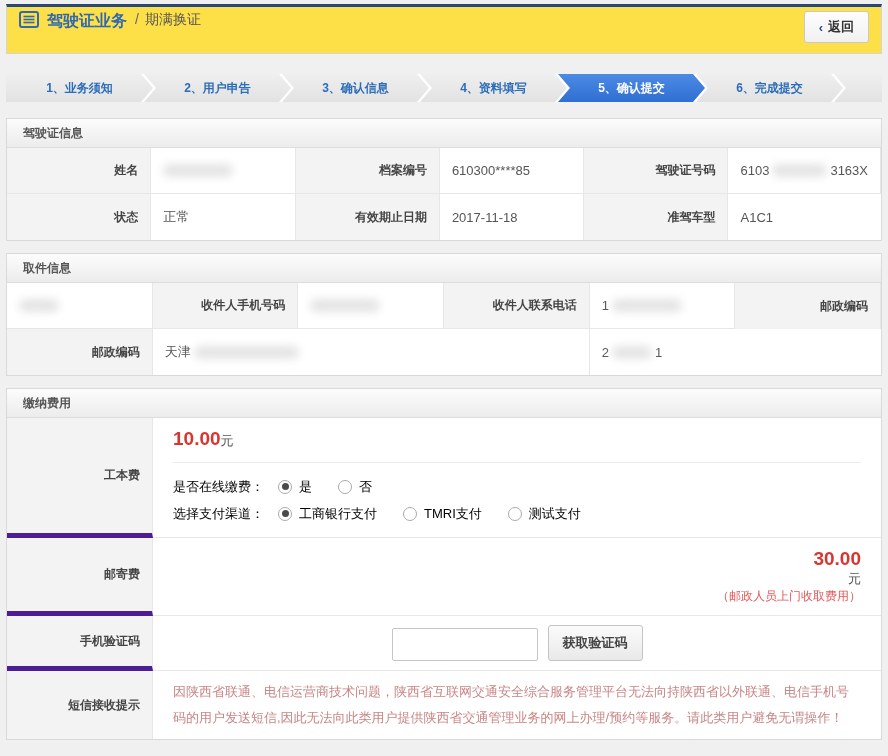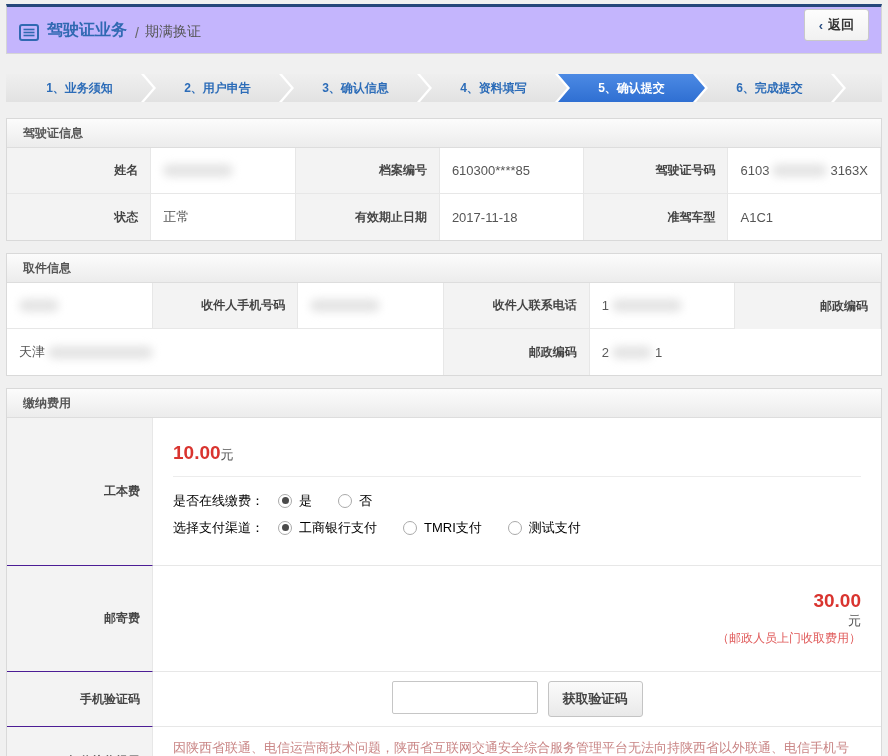--- a/index.html
+++ b/index.html
@@ -7,27 +7,27 @@
   body {
     background: #f0f0f0;
     font-family: "Liberation Sans", "DejaVu Sans", sans-serif;
     font-size: 12px;
     color: #555;
   }
   .page { padding: 4px 6px; }
 
   
   .hdr {
-    background: #c4b5fd;
+    background: #fde047;
     border: 1px solid #d5d5d5;
     border-top: 3px solid #25477b;
     height: 50px;
     display: flex;
-    align-items: flex-end;
-    padding: 12px 12px;
+    align-items: flex-start;
+    padding: 4px 12px;
   }
   .hdr .form-icon { display: inline-flex; margin-right: 8px; }
   .hdr .title { color: #3069b2; font-size: 16px; font-weight: bold; }
   .hdr .sep { color: #666; font-size: 14px; margin: 0 6px 0 8px; }
   .hdr .subtitle { color: #555; font-size: 14px; }
   .hdr .spacer { flex: 1; }
   .back-btn {
     background: linear-gradient(#fdfdfd,#f1f1f1);
     border: 1px solid #c9c9c9;
     border-radius: 3px;
@@ -123,45 +123,45 @@
     filter: blur(4px);
     vertical-align: middle;
   }
   .w40{width:40px}.w55{width:55px}.w70{width:70px}.w105{width:105px}
 
   
   .fee-grid { display: grid; grid-template-columns: 146px 1fr; }
   .fee-lbl {
     background: #f3f3f3;
     border-right: 1px solid #e7e7e7;
-    border-bottom: 1px solid #4c1d95;
+    border-bottom: 5px solid #4c1d95;
     display: flex; align-items: center; justify-content: flex-end;
     padding-right: 12px;
     font-weight: bold; color: #444; font-size: 12px;
   }
   .fee-val {
     border-bottom: 1px solid #e7e7e7;
-    padding: 24px 20px;
+    padding: 10px 20px;
     display: flex; flex-direction: column; justify-content: center;
   }
   .amount { color: #d9342f; font-weight: bold; font-size: 19px; }
   .unit { color: #555; font-size: 13px; font-weight: normal; }
   .fee-note { color: #e05a5a; font-size: 12px; margin-left: 6px; }
   .pay-divider { border-top: 1px solid #ececec; margin: 12px 0 10px 0; }
   .radio-line { display: flex; align-items: center; height: 27px; font-size: 13px; color: #000000; }
   .radio-line .q { margin-right: 14px; }
   .radio-opt { display: inline-flex; align-items: center; margin-right: 26px; cursor: pointer; }
   .rdo {
     width: 14px; height: 14px; border-radius: 50%;
     border: 1px solid #aaa; background: #fff;
     display: inline-flex; align-items: center; justify-content: center;
     margin-right: 7px;
   }
   .rdo.on::after { content:""; width: 7px; height: 7px; border-radius: 50%; background: #4a4a4a; }
-  .captcha-row { flex-direction: row; align-items: flex-start; gap: 10px; display: flex; padding: 9px 20px; }
+  .captcha-row { flex-direction: row; align-items: flex-end; gap: 10px; display: flex; padding: 9px 20px; }
   .captcha-input {
     width: 146px; height: 33px;
     border: 1px solid #c6c6c6; border-radius: 2px;
     padding: 0 8px; font-size: 13px;
   }
   .code-btn {
     background: linear-gradient(#fbfbfb,#e9e9e9);
     border: 1px solid #c4c4c4;
     border-radius: 3px;
     padding: 8px 14px;
@@ -256,25 +256,25 @@
       <div class="cell">
           <span class="blur w70"></span>
         </div>
       <div class="cell lbl">收件人联系电话</div>
       <div class="cell">
           <span>1</span>
           <span class="blur w70" style="margin-left:3px"></span>
         </div>
 
       <div class="cell lbl row-last">邮政编码</div>
+      <div class="cell lbl row-last">邮政编码</div>
       <div class="cell row-last span3">
           <span>天津</span>
           <span class="blur w105" style="margin-left:3px"></span>
         </div>
-      <div class="cell lbl row-last">邮政编码</div>
       <div class="cell row-last">
           <span>2</span>
           <span class="blur w40" style="margin:0 3px"></span>
           <span>1</span>
         </div>
     </div>
   </div>
 
   <div class="box">
     <div class="box-hd">缴纳费用</div>

